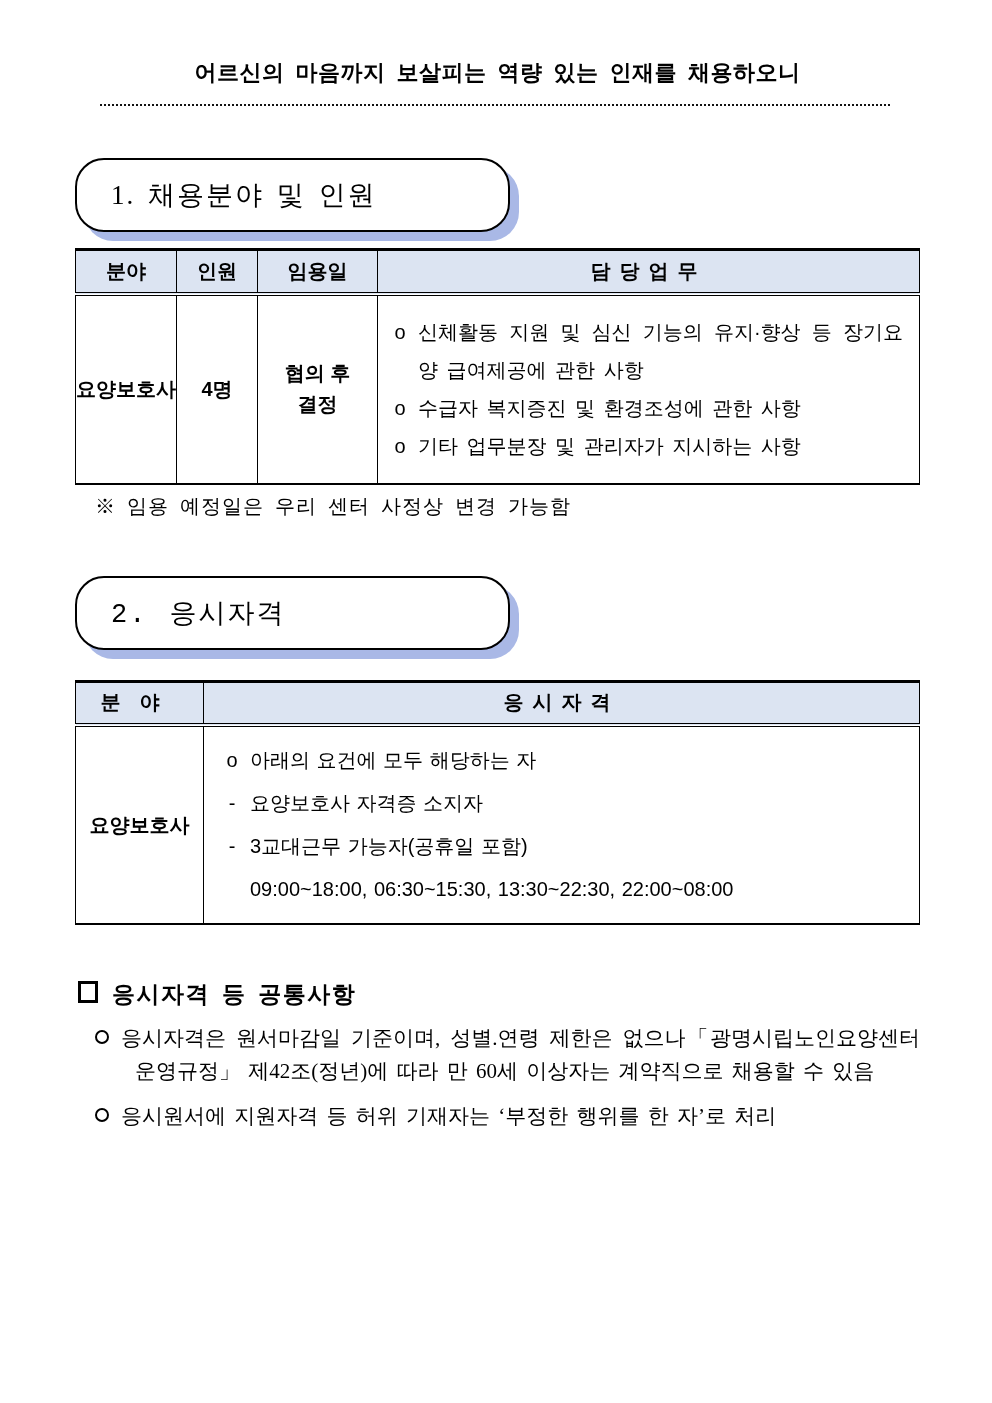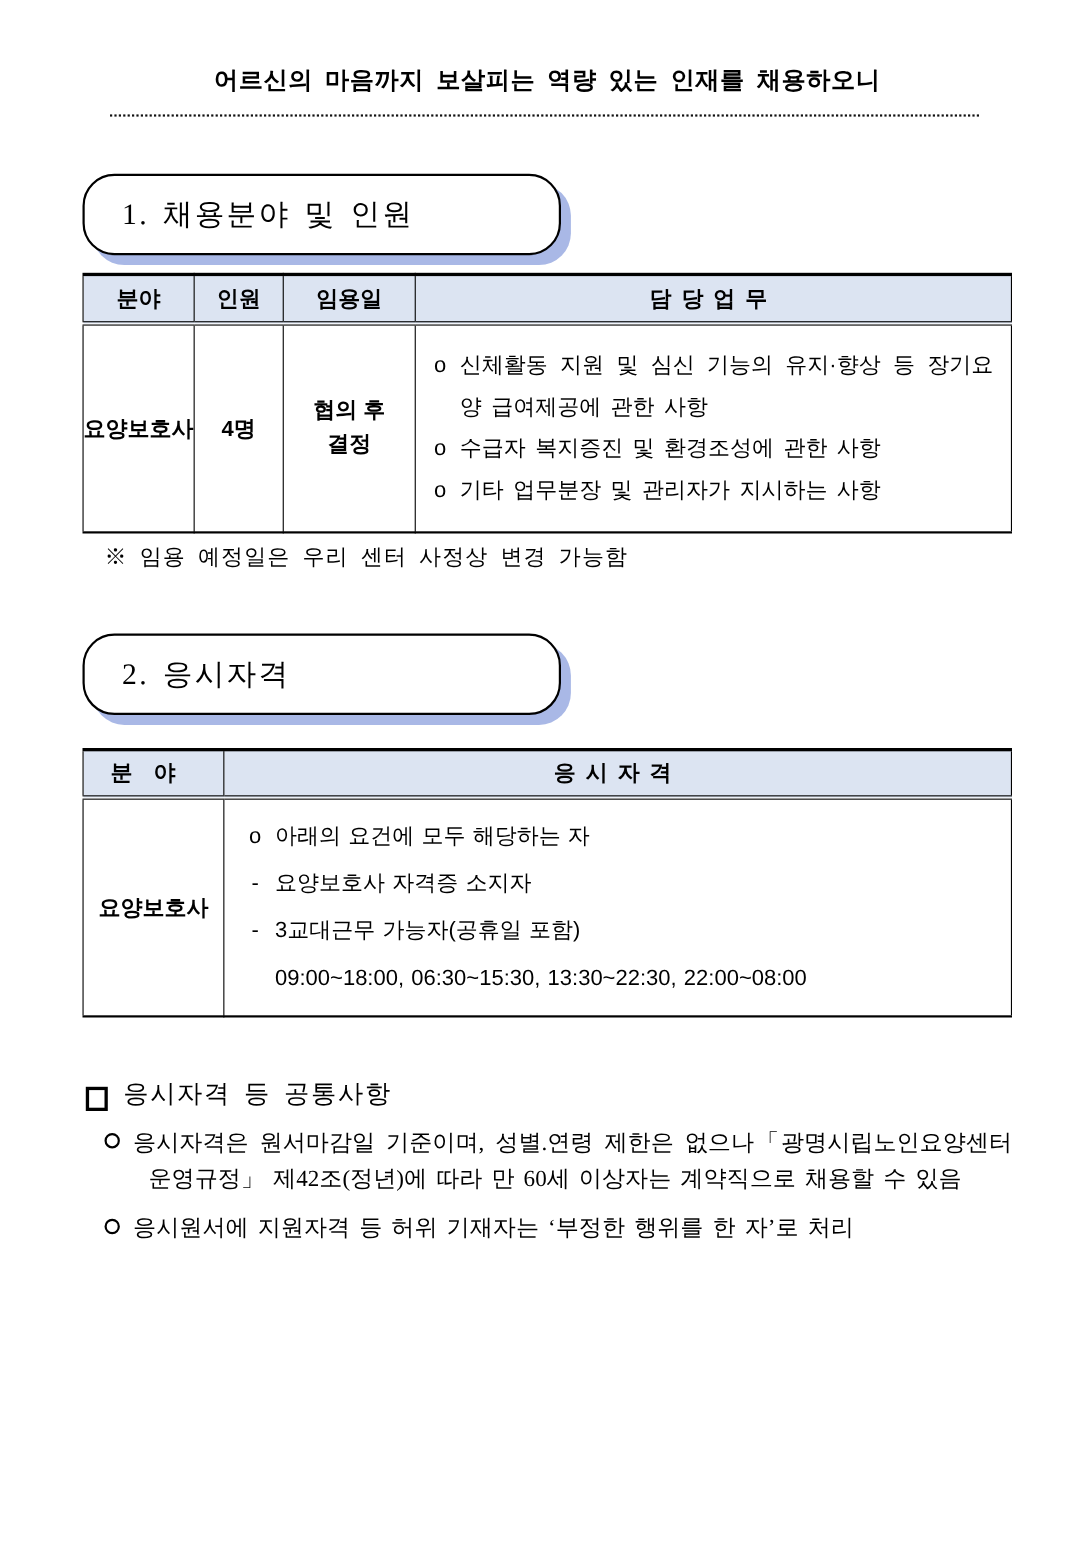--- a/index.html
+++ b/index.html
@@ -57,21 +57,21 @@
     background: #fff;
     box-shadow: 9px 9px 0 0 #a9b8e6;
     display: flex;
     align-items: center;
     padding-left: 34px;
     font-family: "Liberation Serif", "DejaVu Serif", serif;
     font-size: 27px;
     letter-spacing: 2px;
     word-spacing: 4px;
   }
-  .pill.second { margin-top: 56px; }
+  .pill.second { margin-top: 56px; font-family: Liberation Mono, monospace; }
 
   
   table {
     width: 845px;
     border-collapse: collapse;
     table-layout: fixed;
     border-radius: 14px;
   }
   .t1 { margin-top: 16px; }
   .t2 { margin-top: 30px; }
@@ -110,23 +110,23 @@
     font-family: "Liberation Serif", "DejaVu Serif", serif;
     font-size: 20px;
     letter-spacing: 1px;
     word-spacing: 5px;
   }
 
   
   .common { margin-top: 54px; }
   .common-heading {
     display: flex;
-    align-items: flex-end;
+    align-items: flex-start;
     font-size: 23px;
-    font-weight: normal;
+    font-weight: bold;
     letter-spacing: 1.5px;
     word-spacing: 4px;
   }
   .checkbox-icon {
     width: 20px; height: 22px;
     border: 3px solid #000;
     margin: 2px 14px 0 3px;
     flex: none;
   }
   .citem { display: flex; margin-top: 12px; padding-left: 20px; }

